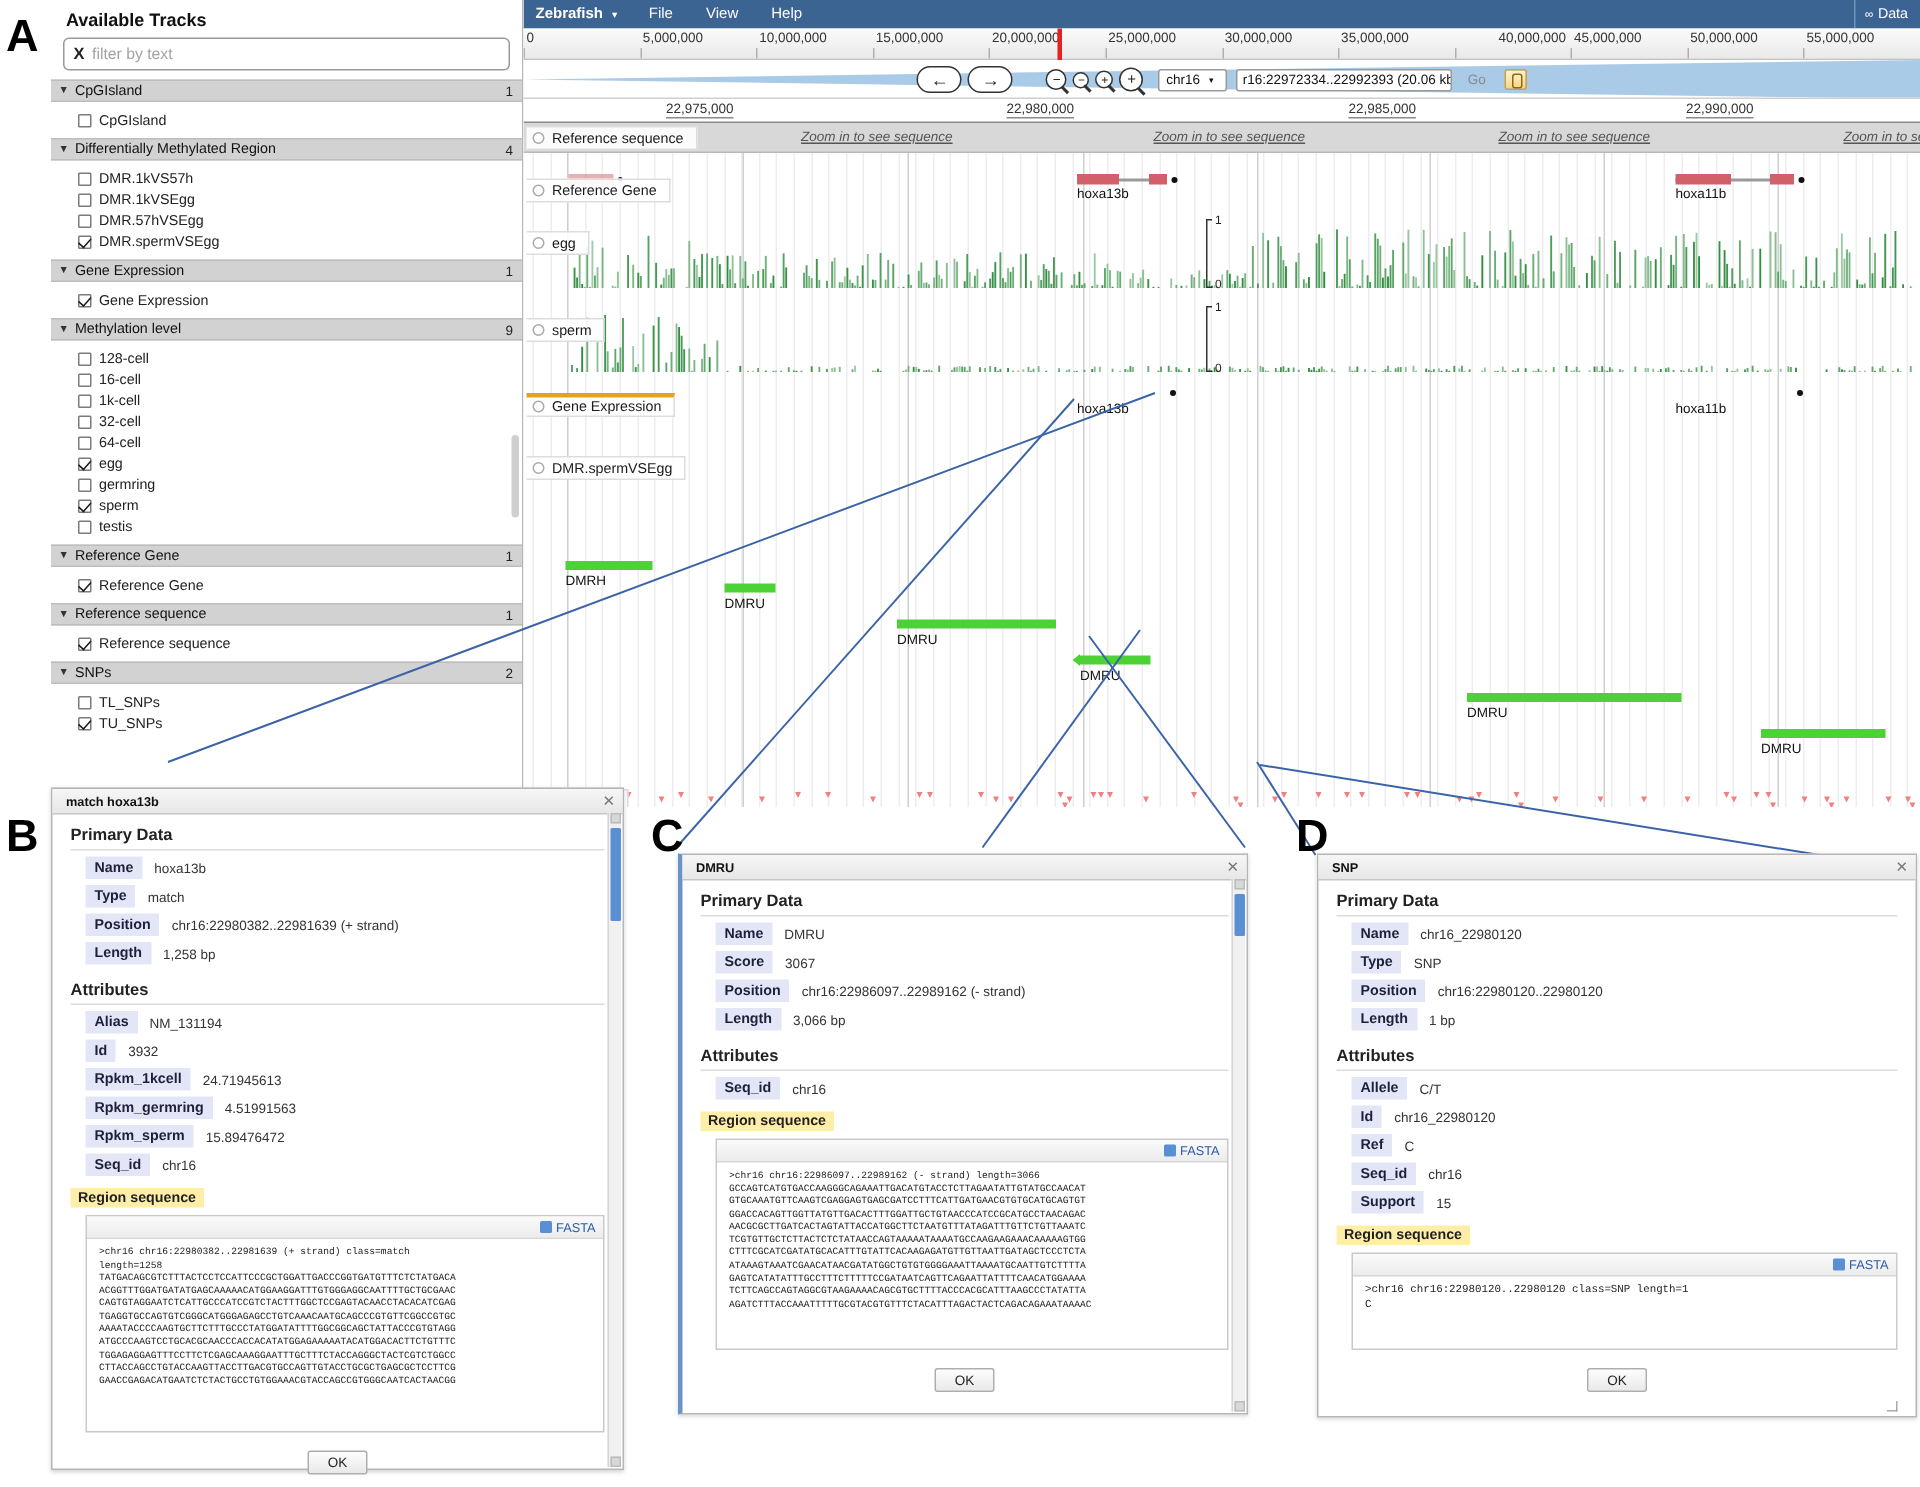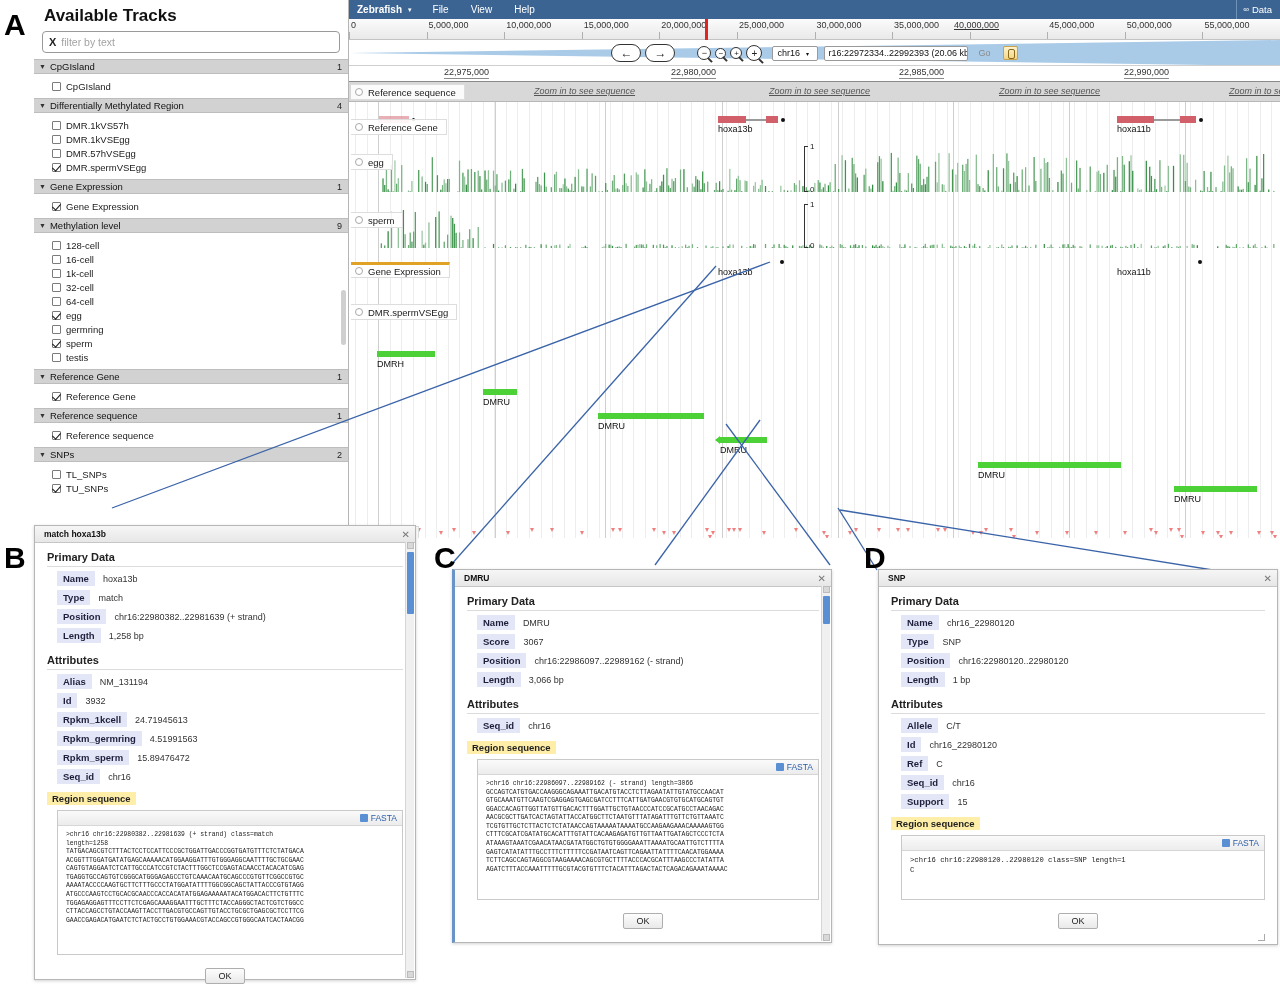--- a/index.html
+++ b/index.html
@@ -25,21 +25,21 @@
 
   
   #sidebar {
     position: absolute; left: 34px; top: 0; width: 315px; height: 540px;
     background: #fff;
     border-right: 1px solid #b5b5b5;
     border-bottom: 1px solid #b5b5b5;
     overflow: hidden;
   }
   #sidebar .title {
-    font-size: 17px; font-weight: bold; color: #111;
+    font-size: 12px; font-weight: bold; color: #111;
     padding: 6px 0 5px 10px;
   }
   .filterbox {
     margin: 0 8px 6px 8px;
     height: 22px;
     border: 1px solid #9a9a9a;
     border-radius: 4px;
     background: #fff;
     display: flex; align-items: center;
     padding: 0 6px;
@@ -553,21 +553,21 @@
         <div class="tick" style="left: 234.75px;">15,000,000</div>
         <div class="tickline" style="left: 232.75px;"></div>
         <div class="tick" style="left: 312.333px;">20,000,000</div>
         <div class="tickline" style="left: 310.333px;"></div>
         <div class="tick" style="left: 389.917px;">25,000,000</div>
         <div class="tickline" style="left: 387.917px;"></div>
         <div class="tick" style="left: 467.5px;">30,000,000</div>
         <div class="tickline" style="left: 465.5px;"></div>
         <div class="tick" style="left: 545.083px;">35,000,000</div>
         <div class="tickline" style="left: 543.083px;"></div>
-        <div class="tick" style="left: 605px; text-decoration: underline;">40,000,000</div>
+        <div class="tick" style="left: 650px;">40,000,000</div>
         <div class="tickline" style="left: 620.667px;"></div>
         <div class="tick" style="left: 700.25px;">45,000,000</div>
         <div class="tickline" style="left: 698.25px;"></div>
         <div class="tick" style="left: 777.833px;">50,000,000</div>
         <div class="tickline" style="left: 775.833px;"></div>
         <div class="tick" style="left: 855.417px;">55,000,000</div>
         <div class="tickline" style="left: 853.417px;"></div>
         <div class="redmark" style="left: 356px;"></div>
       </div>
 
@@ -1363,21 +1363,21 @@
             <div class="arrow"></div>
             <span class="nm">hoxa11b</span>
           </div>
         </div>
 
       <div class="tlabel" style="top:222px;">
         <span class="knob"></span>
         <span>DMR.spermVSEgg</span>
       </div>
       <div id="dmr-features">
-          <div class="dmr" style="left: 28px; top: 269px; width: 58px;">
+          <div class="dmr" style="left: 28px; top: 292px; width: 58px;">
             <div class="bar"></div>
             <span class="nm">DMRH</span>
           </div>
           <div class="dmr" style="left: 134px; top: 307px; width: 34px;">
             <div class="bar"></div>
             <span class="nm">DMRU</span>
           </div>
           <div class="dmr" style="left: 249px; top: 331px; width: 106px;">
             <div class="bar"></div>
             <span class="nm">DMRU</span>

